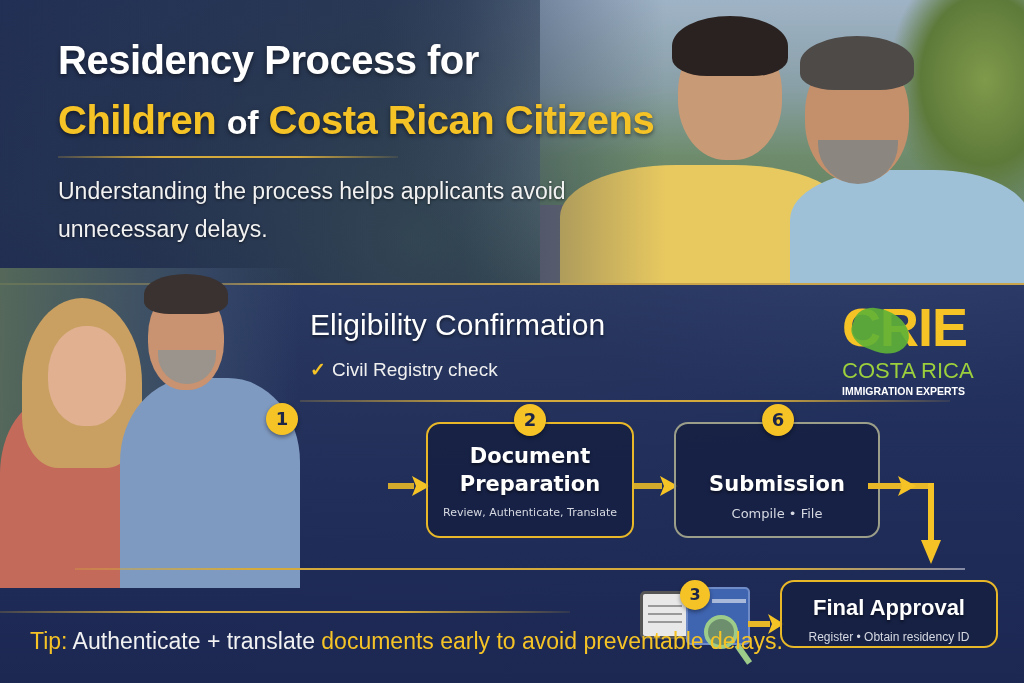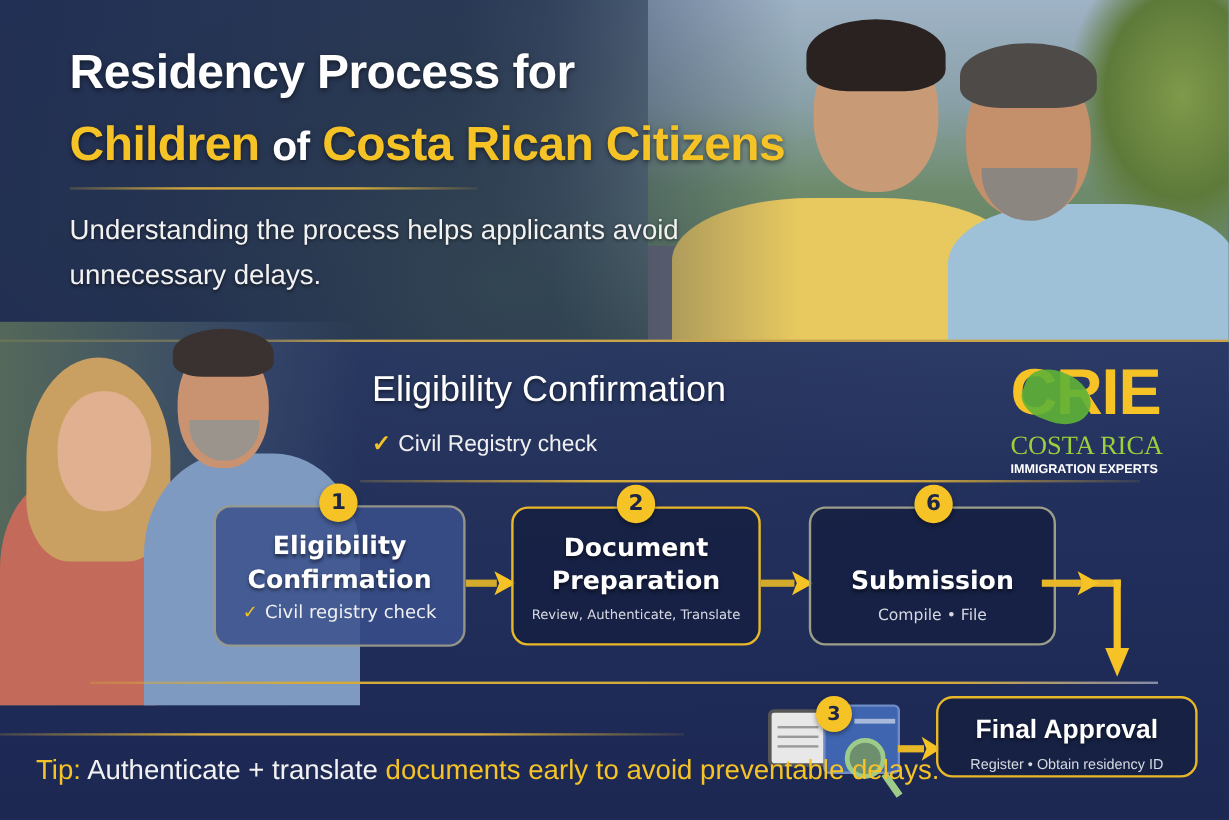--- a/index.html
+++ b/index.html
@@ -27,21 +27,21 @@
   .rule { position: absolute; height: 2px; background: linear-gradient(90deg, rgba(212,170,60,0.2), #d4aa3c 30%, #d4aa3c 70%, rgba(212,170,60,0.1)); }
   .subtitle { position: absolute; left: 58px; top: 172px; width: 520px; font-family: "Liberation Sans", sans-serif; font-size: 23px; line-height: 38px; color: #f2f2f2; text-shadow: 0 1px 3px rgba(0,0,0,0.6); }
 
   .sec-title { position: absolute; left: 310px; top: 308px; font-family: "Liberation Sans", sans-serif; font-size: 30px; color: #ffffff; text-shadow: 0 2px 3px rgba(0,0,0,0.5); }
   .sec-check { position: absolute; left: 310px; top: 358px; font-family: "Liberation Sans", sans-serif; font-size: 19px; color: #f0f0f0; }
   .check { color: #f6c326; font-weight: bold; margin-right: 6px; }
 
   .logo { position: absolute; left: 838px; top: 296px; width: 160px; height: 110px; }
   .logo-crie { position: absolute; left: 4px; top: 0; font-family: "Liberation Sans", sans-serif; font-weight: bold; font-size: 54px; color: #f6c326; letter-spacing: -1px; }
   .logo-blob { position: absolute; left: 14px; top: 14px; width: 58px; height: 42px; background: #5fb236; border-radius: 45% 55% 50% 40%; transform: rotate(20deg); opacity: 0.9; }
-  .logo-cr { position: absolute; left: 4px; top: 62px; font-family: Liberation Serif, serif; font-size: 22px; color: #9ccf3c; white-space: nowrap; }
+  .logo-cr { position: absolute; left: 4px; top: 62px; font-family: Liberation Sans, sans-serif; font-size: 22px; color: #9ccf3c; white-space: nowrap; }
   .logo-ie { position: absolute; left: 4px; top: 89px; font-family: "Liberation Sans", sans-serif; font-weight: bold; font-size: 10.5px; color: #ffffff; white-space: nowrap; }
 
   .step { position: absolute; border-radius: 14px; text-align: center; color: #fff; font-family: "DejaVu Sans", sans-serif; }
   .step-1 { left: 178px; top: 421px; width: 210px; height: 118px; border: 2px solid rgba(190,180,140,0.7); background: rgba(58,80,140,0.85); }
   .step-2 { left: 426px; top: 422px; width: 208px; height: 116px; border: 2.5px solid #e8b828; background: rgba(22,32,66,0.88); }
   .step-3 { left: 674px; top: 422px; width: 206px; height: 116px; border: 2px solid rgba(200,200,160,0.75); background: rgba(22,32,66,0.88); }
   .step-final { left: 780px; top: 580px; width: 218px; height: 68px; border: 2.5px solid #e8b828; background: rgba(22,32,66,0.9); }
   .step-title { font-weight: bold; font-size: 21px; line-height: 28px; text-shadow: 0 2px 3px rgba(0,0,0,0.5); }
   .step-1 .step-title { padding-top: 18px; }
   .step-2 .step-title, .step-3 .step-title { padding-top: 18px; }
@@ -113,24 +113,20 @@
 
   <div class="logo">
     <div class="logo-crie">CRIE</div>
     <div class="logo-blob"></div>
     <div class="logo-cr">COSTA RICA</div>
     <div class="logo-ie">IMMIGRATION EXPERTS</div>
   </div>
 
   <div class="rule" style="left:300px; top:400px; width:650px;"></div>
 
-  <div class="step step-1">
-    <div class="step-title"><span>Eligibility</span><br><span>Confirmation</span></div>
-    <div class="step-sub"><span class="check">✓</span><span>Civil registry check</span></div>
-  </div>
   <div class="badge" style="left:266px; top:403px;">1</div>
 
   <svg class="arrow" style="left:388px; top:474px;" width="42" height="24">
     <rect x="0" y="9" width="26" height="6" fill="#e8b828" opacity="0.9"></rect>
     <polygon points="24,2 42,12 24,22 28,12" fill="#f6c326"></polygon>
   </svg>
 
   <div class="step step-2">
     <div class="step-title"><span>Document</span><br><span>Preparation</span></div>
     <div class="step-sub">Review, Authenticate, Translate</div>

